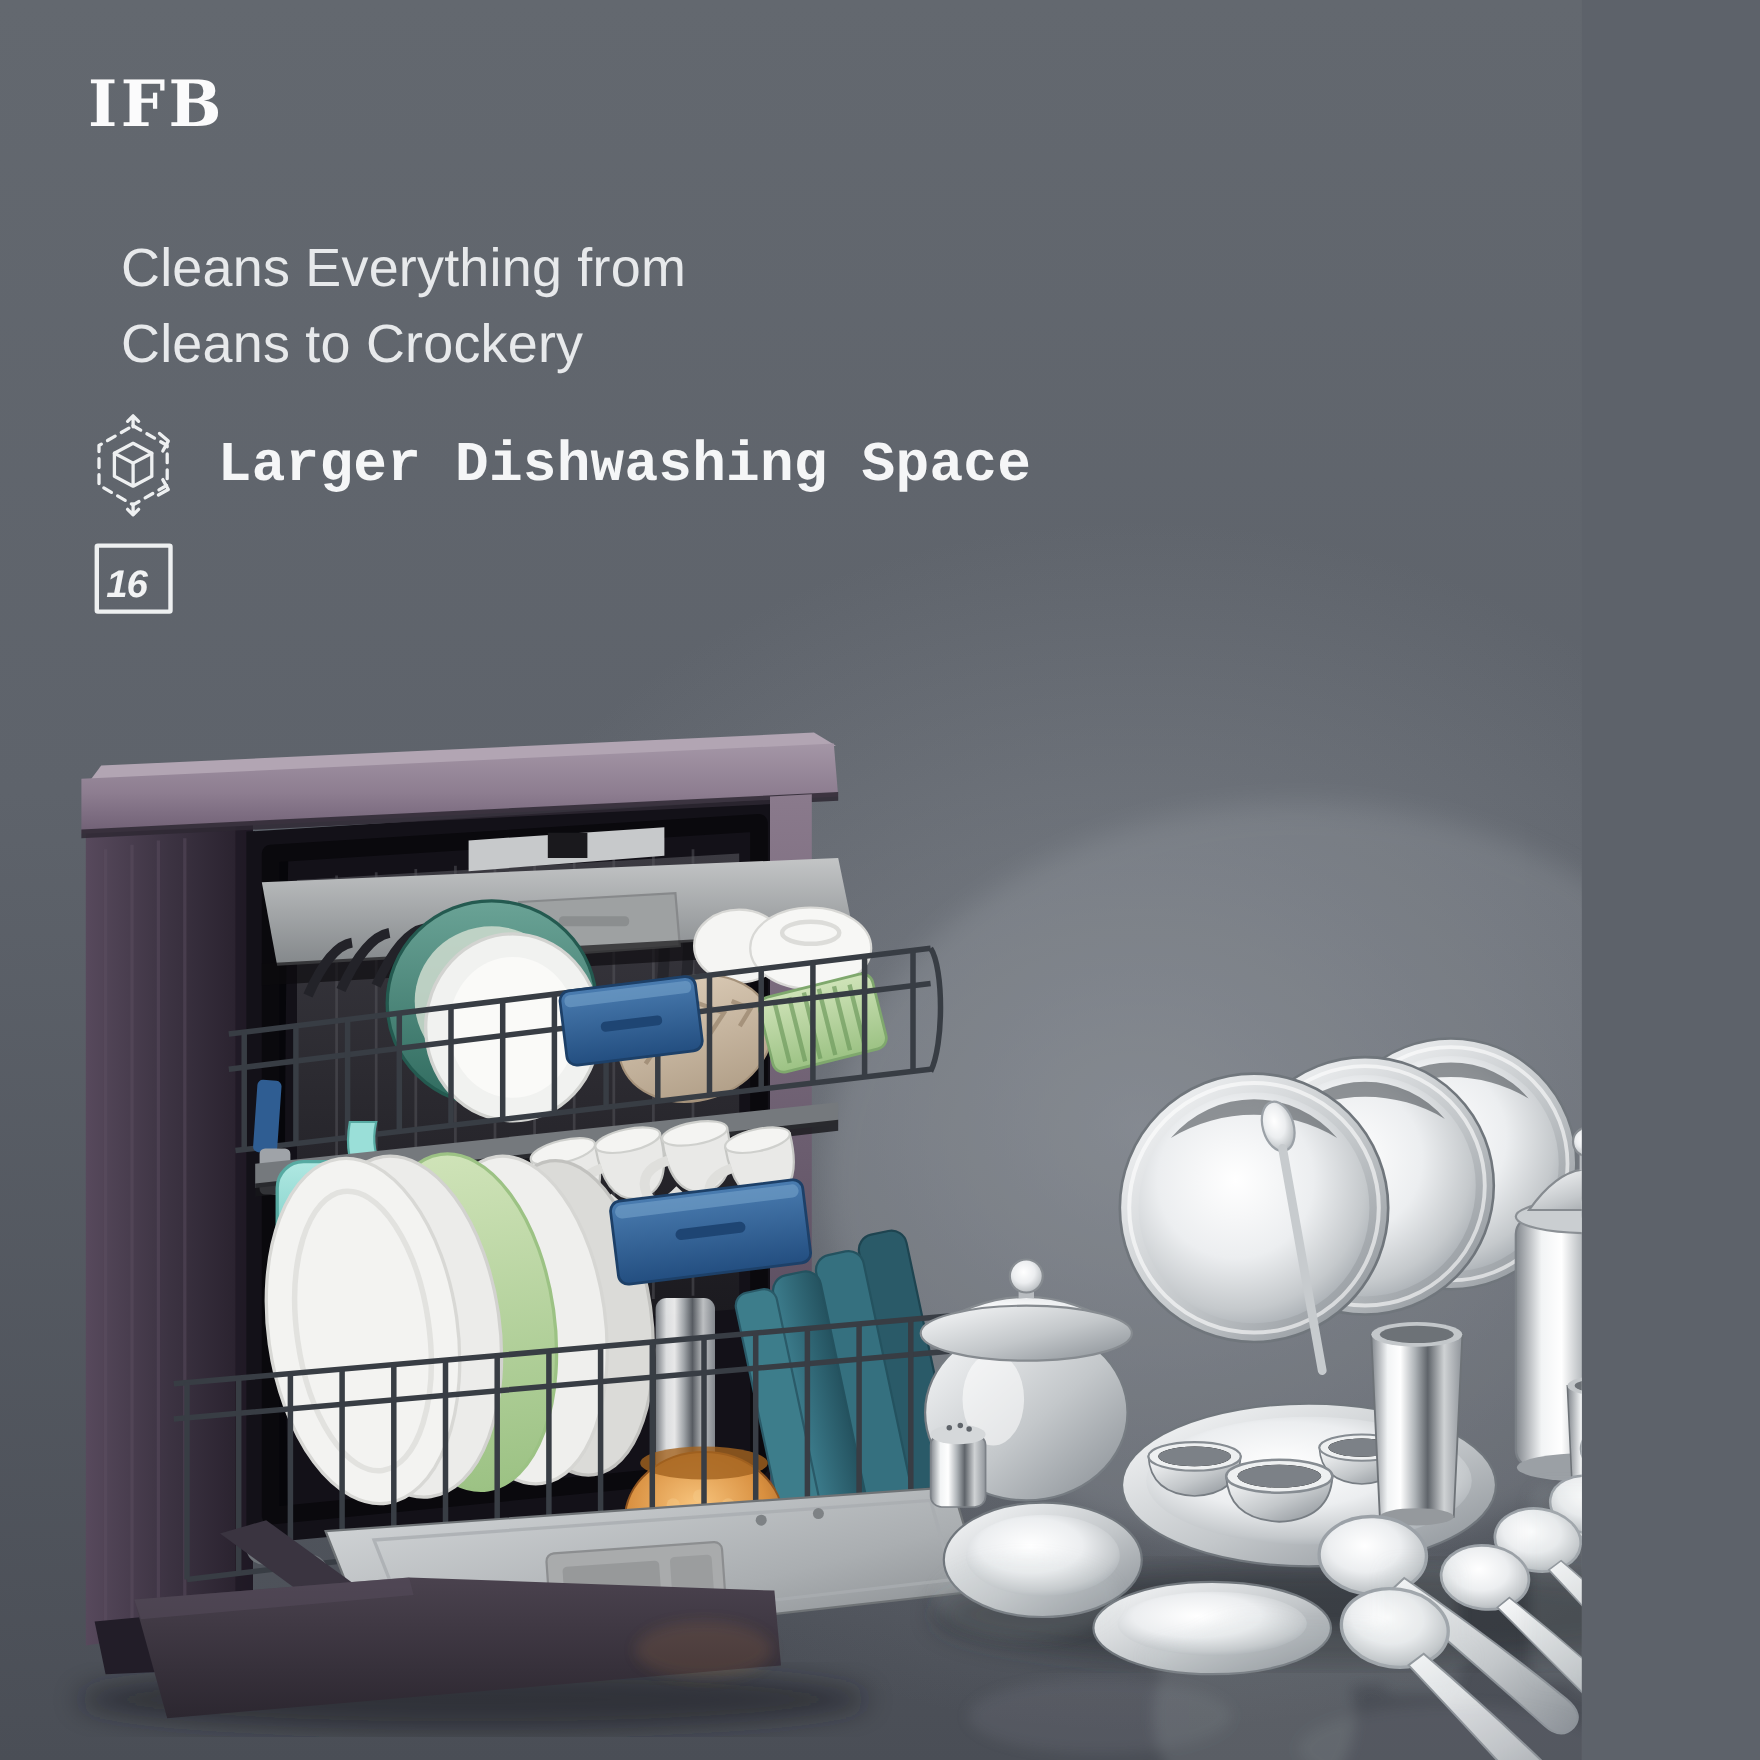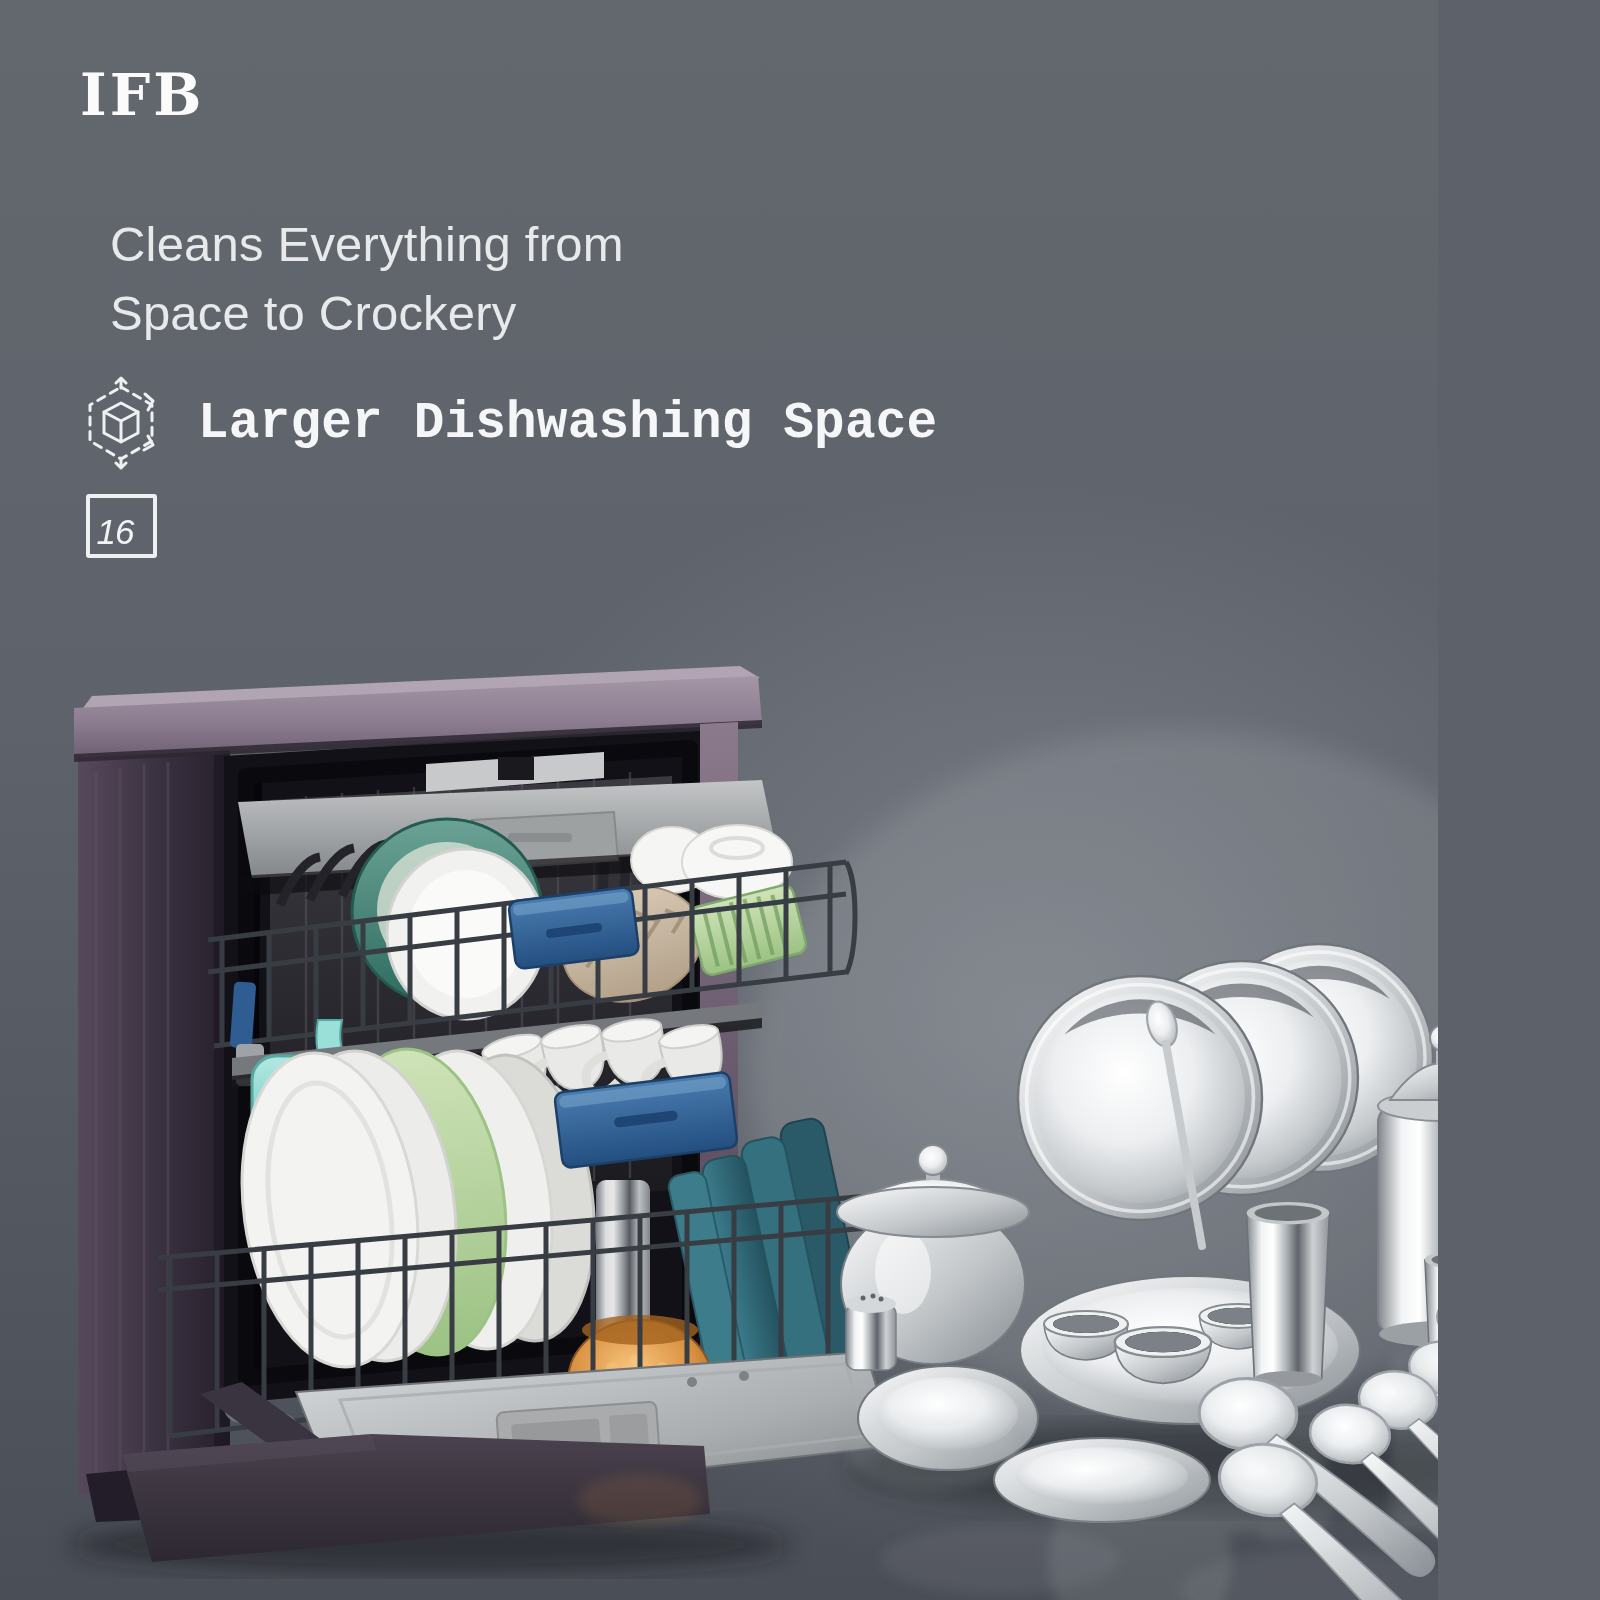--- a/index.html
+++ b/index.html
@@ -22,21 +22,21 @@
     font-size:49px;font-weight:400;line-height:69px;color:#e7e9eb;letter-spacing:.2px;
   }
   .features{position:absolute;left:2px;top:310px;display:flex;flex-direction:column;gap:24px;}
   .feature-row{display:flex;align-items:center;gap:38px;}
   .f-icon{width:78px;display:flex;justify-content:center;align-items:center;flex:none;}
   .badge16{
     width:56px;height:54px;border:4px solid #eef0f1;border-radius:3px;
     display:flex;align-items:flex-end;justify-content:flex-start;
     padding:0 0 2px 7px;box-sizing:content-box;
   }
-  .badge16 span{font-style:italic;font-weight:normal;font-size:35px;color:#f2f3f4;letter-spacing:-1px;}
+  .badge16 span{font-style:italic;font-weight:bold;font-size:35px;color:#f2f3f4;letter-spacing:-1px;}
   .f-label{font-size:51px;font-weight:700;color:#f5f6f7;letter-spacing:.2px;font-family:Liberation Mono, monospace;}
 </style>
 </head>
 <body>
 
 <div class="canvas">
 
   <svg class="scene" viewBox="0 0 1600 1600">
     <defs>
       <linearGradient id="mauve" x1="0" y1="0" x2="0" y2="1">
@@ -423,21 +423,21 @@
         <ellipse cx="1000" cy="1560" rx="120" ry="34"></ellipse>
       </g>
     </g>
   </svg>
 
   <div class="copy">
     <div class="brand">IFB</div>
 
     <h1 class="headline">
       <span>Cleans Everything from</span><br>
-      <span>Space to Crockery</span>
+      <span>Cleans to Crockery</span>
     </h1>
 
     <div class="features">
       <div class="feature-row">
         <span class="f-icon">
           <svg width="78" height="94" viewBox="0 0 78 94">
             <g fill="none" stroke="#eef0f1" stroke-width="3" stroke-linecap="round" stroke-linejoin="round">
               <polygon points="39,11 70,29 70,65 39,83 8,65 8,29" stroke-dasharray="8 6.5"></polygon>
               <path d="M39,12 V2 M34,7 L39,2 L44,7"></path>
               <path d="M39,82 V92 M34,87 L39,92 L44,87"></path>

